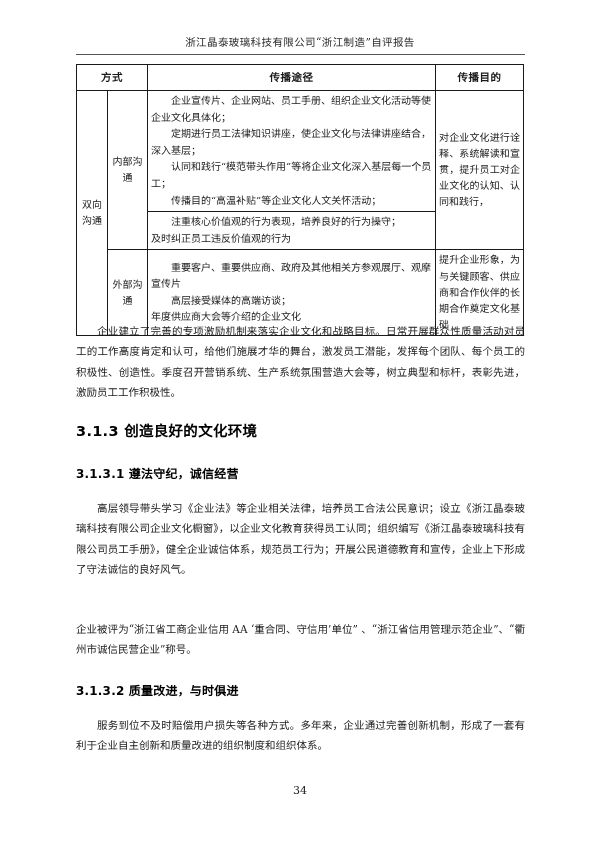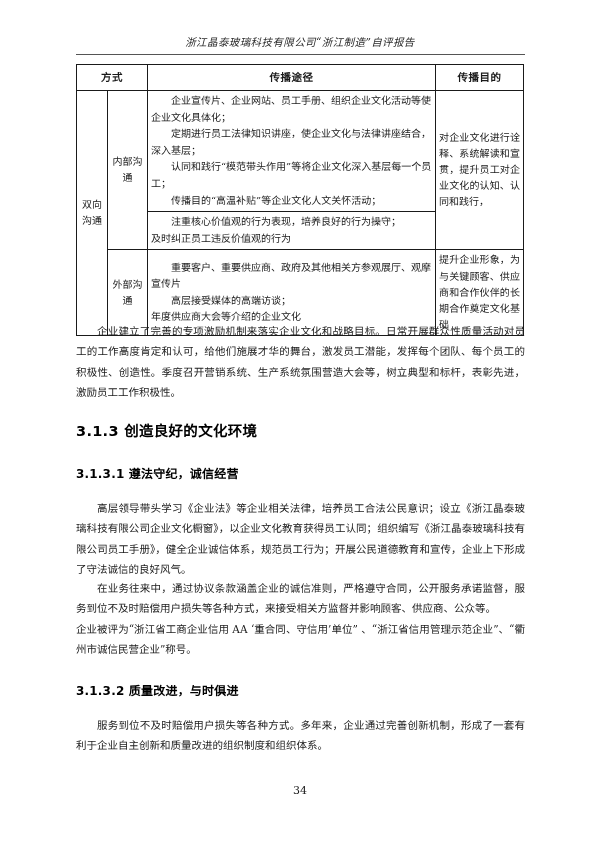--- a/index.html
+++ b/index.html
@@ -27,21 +27,20 @@
   .doc-header {
     position: absolute;
     top: 34px;
     left: 0;
     width: 600px;
     text-align: center;
     font-size: 10.5px;
     letter-spacing: 0.4px;
     color: #2a2a2a;
     font-family: "DejaVu Serif", "Liberation Serif", serif;
-    font-style: italic;
   }
   .header-rule {
     position: absolute;
     top: 54px;
     left: 76px;
     width: 449px;
     height: 1px;
     background: #555;
   }
 
@@ -201,23 +200,20 @@
   </div>
 
   <div class="heading h-lvl3" style="top:419px;">3.1.3  创造良好的文化环境</div>
 
   <div class="heading h-lvl4" style="top:464px;">3.1.3.1 遵法守纪，诚信经营</div>
 
   <div class="body-block" style="top:498px;">
     <p>高层领导带头学习《企业法》等企业相关法律，培养员工合法公民意识；设立《浙江晶泰玻璃科技有限公司企业文化橱窗》，以企业文化教育获得员工认同；组织编写《浙江晶泰玻璃科技有限公司员工手册》，健全企业诚信体系，规范员工行为；开展公民道德教育和宣传，企业上下形成了守法诚信的良好风气。</p>
   </div>
 
-  <div class="body-block" style="top:578px;">
-    <p>在业务往来中，通过协议条款涵盖企业的诚信准则，严格遵守合同，公开服务承诺监督，服务到位不及时赔偿用户损失等各种方式，来接受相关方监督并影响顾客、供应商、公众等。</p>
-  </div>
 
   <div class="body-block" style="top:619px;">
     <p class="noindent">企业被评为“浙江省工商企业信用 AA ‘重合同、守信用’单位” 、“浙江省信用管理示范企业”、“衢州市诚信民营企业”称号。</p>
   </div>
 
   <div class="heading h-lvl4" style="top:681px;">3.1.3.2 质量改进，与时俱进</div>
 
   <div class="body-block" style="top:715px;">
     <p>服务到位不及时赔偿用户损失等各种方式。多年来，企业通过完善创新机制，形成了一套有利于企业自主创新和质量改进的组织制度和组织体系。</p>
   </div>

